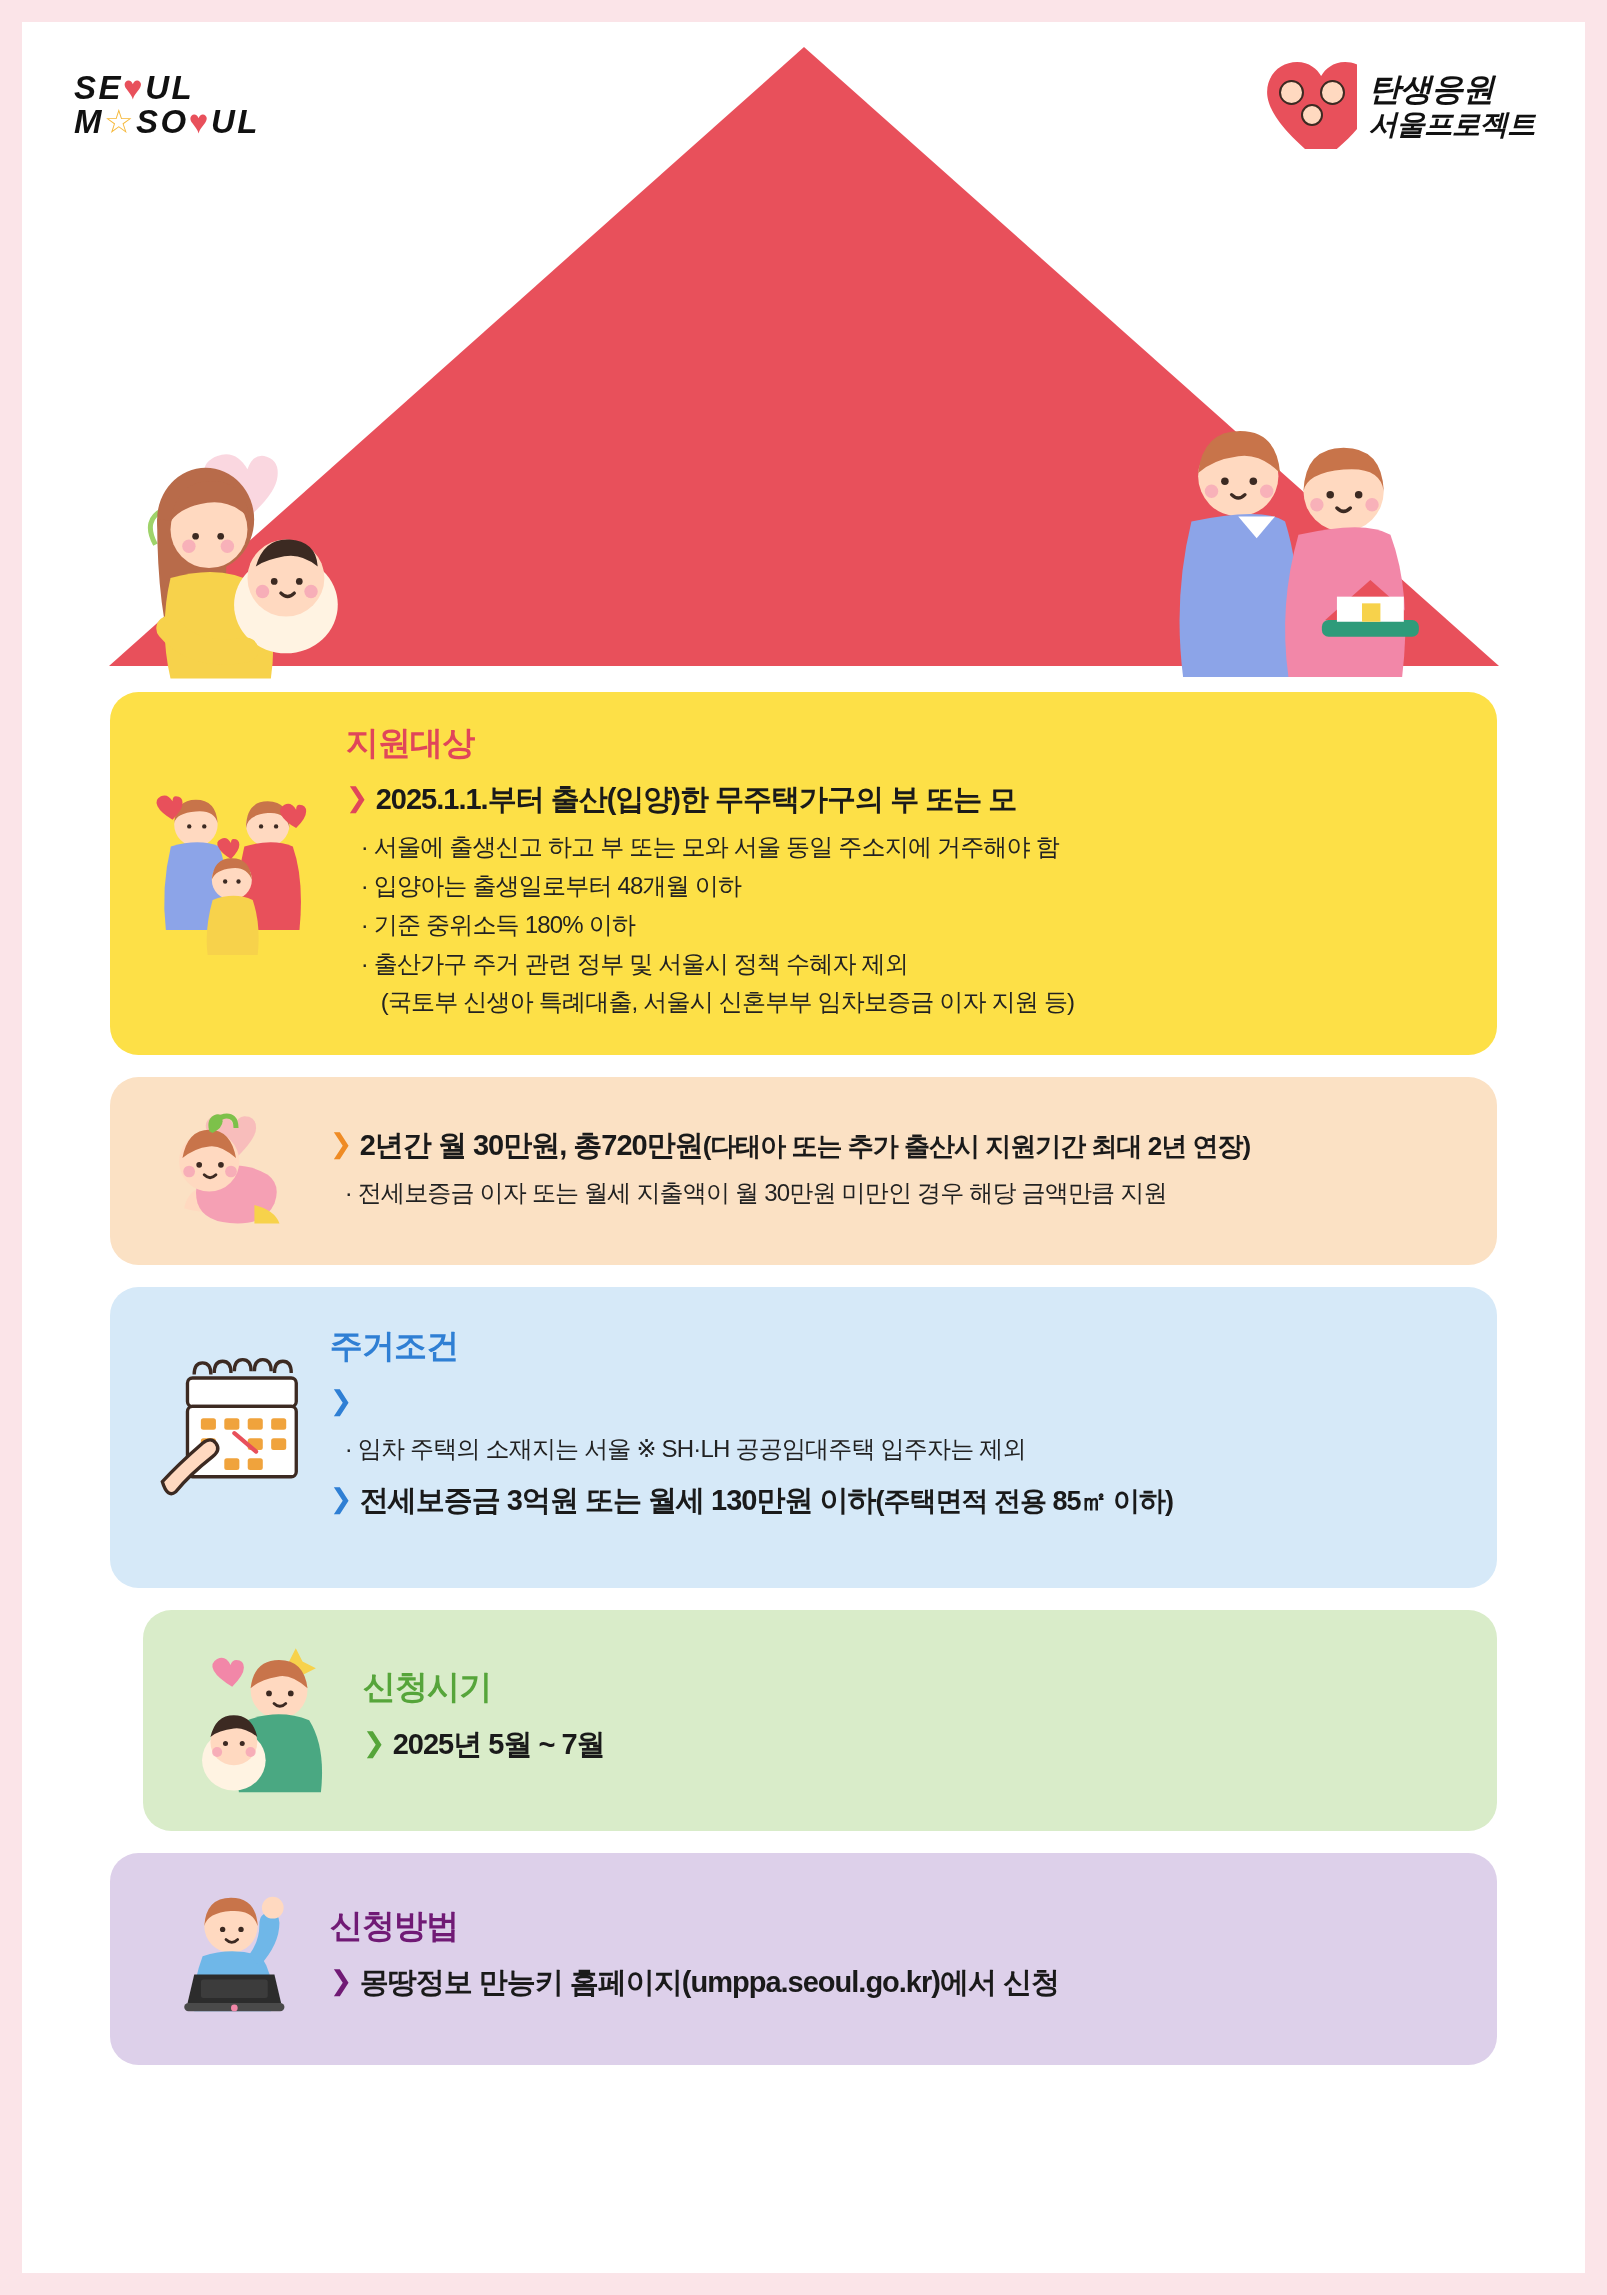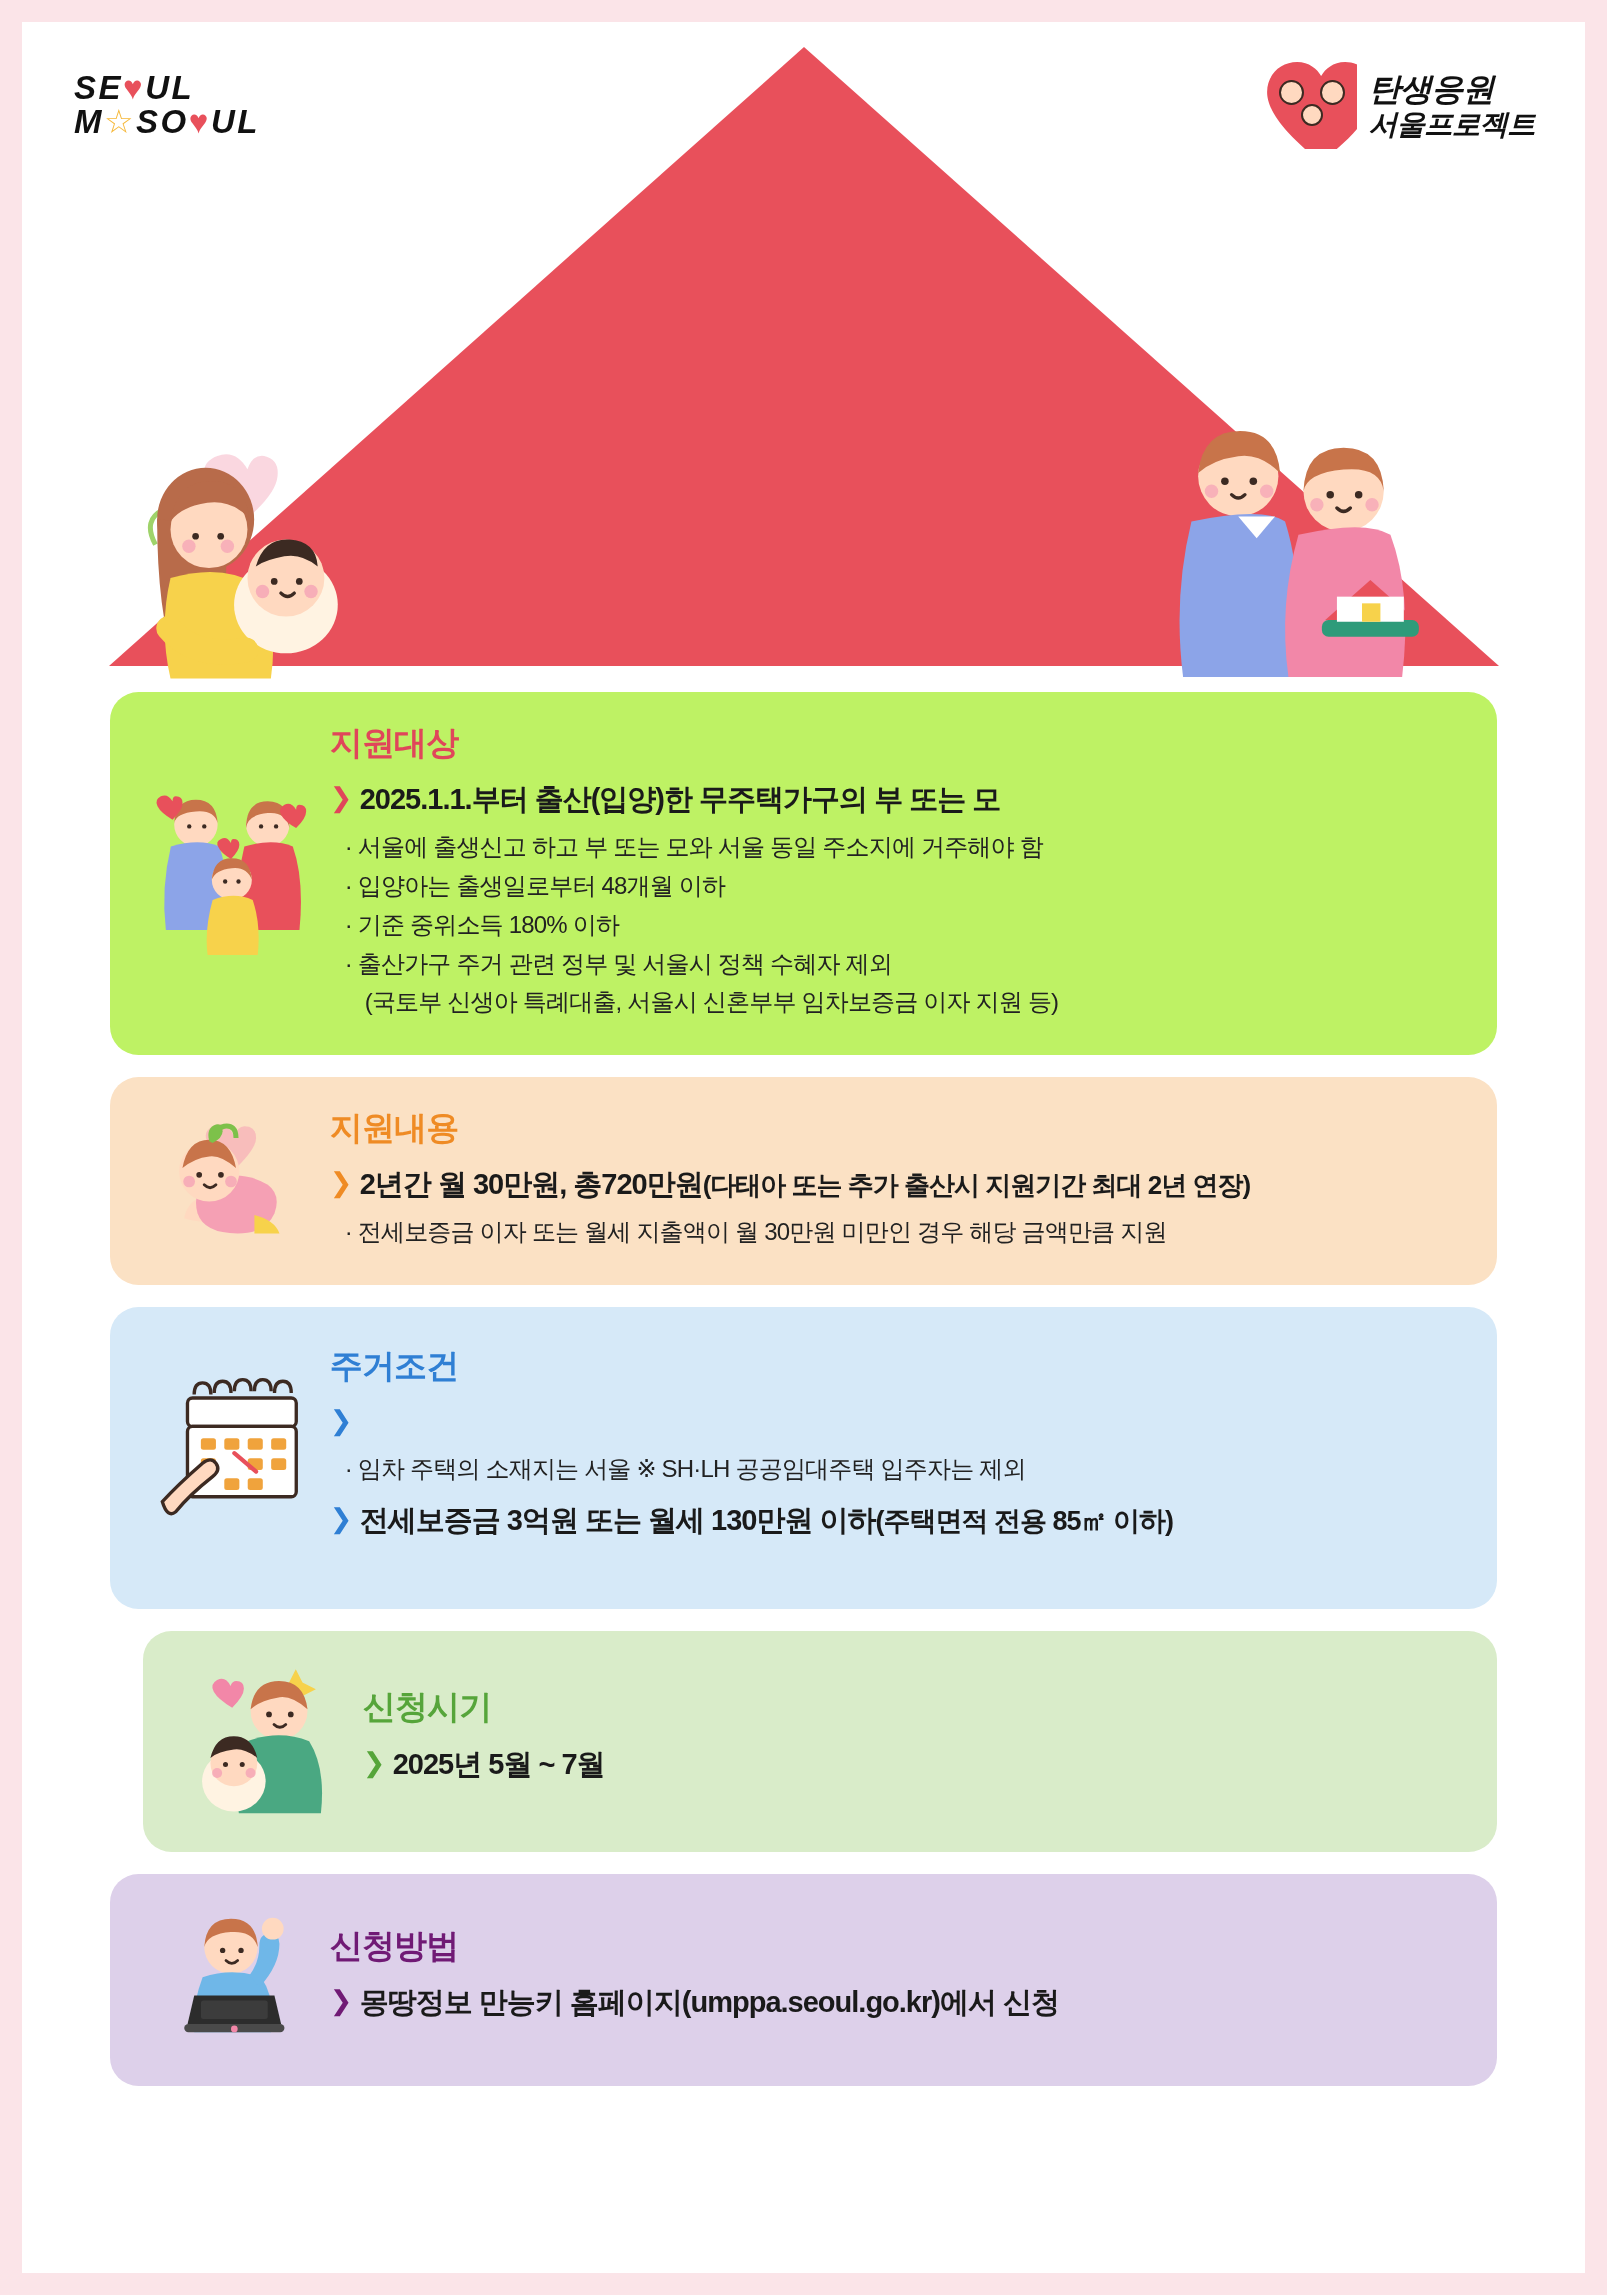--- a/index.html
+++ b/index.html
@@ -146,21 +146,21 @@
   .bullet-main .normal { font-weight: 700; }
   .sub {
     font-size: 24px;
     color: #222;
     letter-spacing: -0.8px;
     line-height: 1.62;
     padding-left: 15px;
   }
 
   
-  .c-target   { background: #bef264; }
+  .c-target   { background: #fde047; gap: 16px; }
   .c-target h2, .c-target .chev { color: #e0465a; }
   .c-content  { background: #fbe1c4; }
   .c-content h2, .c-content .chev { color: #ef8b24; }
   .c-house    { background: #d6e9f8; }
   .c-house h2, .c-house .chev { color: #2f7fd4; }
   .c-when     { background: #d9ecc9; margin-left: 33px; }
   .c-when h2, .c-when .chev { color: #56a53a; }
   .c-how      { background: #ddd0ea; }
   .c-how h2, .c-how .chev { color: #701a75; }
 
@@ -302,21 +302,20 @@
           <path d="M34 62 q6 -34 32 -34 q26 0 32 34 q-18 -16 -32 -14 q-18 2 -32 14z" fill="#c8744a"></path>
           <circle cx="54" cy="70" r="3.4" fill="#3c2a22"></circle>
             <circle cx="80" cy="70" r="3.4" fill="#3c2a22"></circle>
           <path d="M60 82 q7 7 14 0" stroke="#3c2a22" stroke-width="3.4" fill="none" stroke-linecap="round"></path>
           <circle cx="42" cy="78" r="7" fill="#f6a6b6" opacity="0.85"></circle>
           <circle cx="92" cy="78" r="7" fill="#f6a6b6" opacity="0.85"></circle>
           <path d="M66 30 q-4 -16 8 -20 q8 -2 8 8 q0 8 -12 14z" fill="#7dc14a"></path>
         </svg>
       </div>
       <div class="body">
-        <h2>지원내용</h2>
         <div class="bullet-main">
           <span class="chev">❯</span>
           <span>
             <span>2년간 월 30만원, 총720만원</span><span class="normal" style="font-size:26px">(다태아 또는 추가 출산시 지원기간 최대 2년 연장)</span>
           </span>
         </div>
         <div class="sub">· 전세보증금 이자 또는 월세 지출액이 월 30만원 미만인 경우 해당 금액만큼 지원</div>
       </div>
     </div>
 

